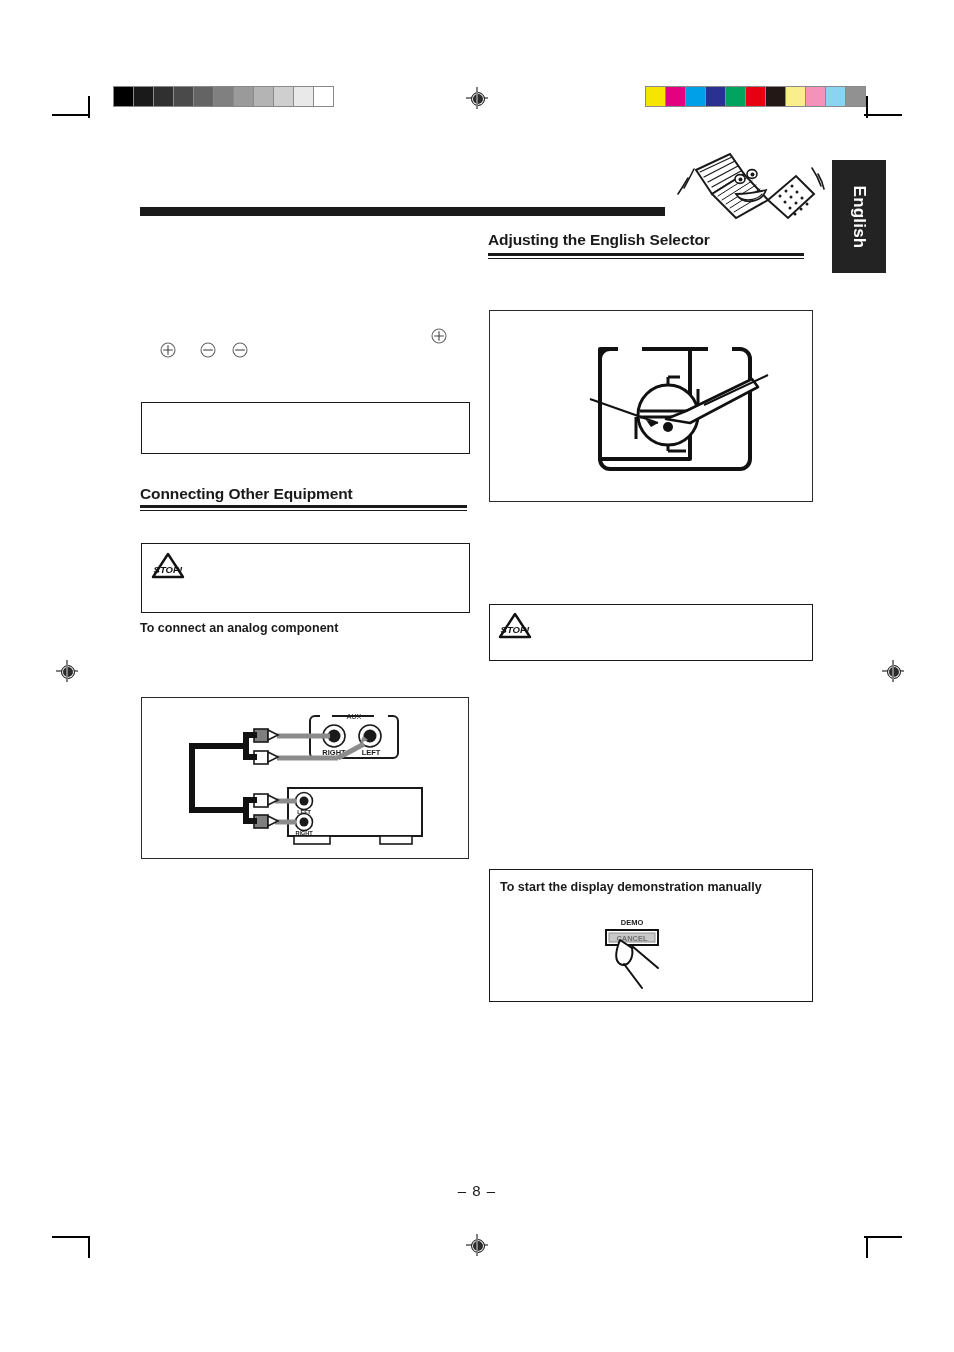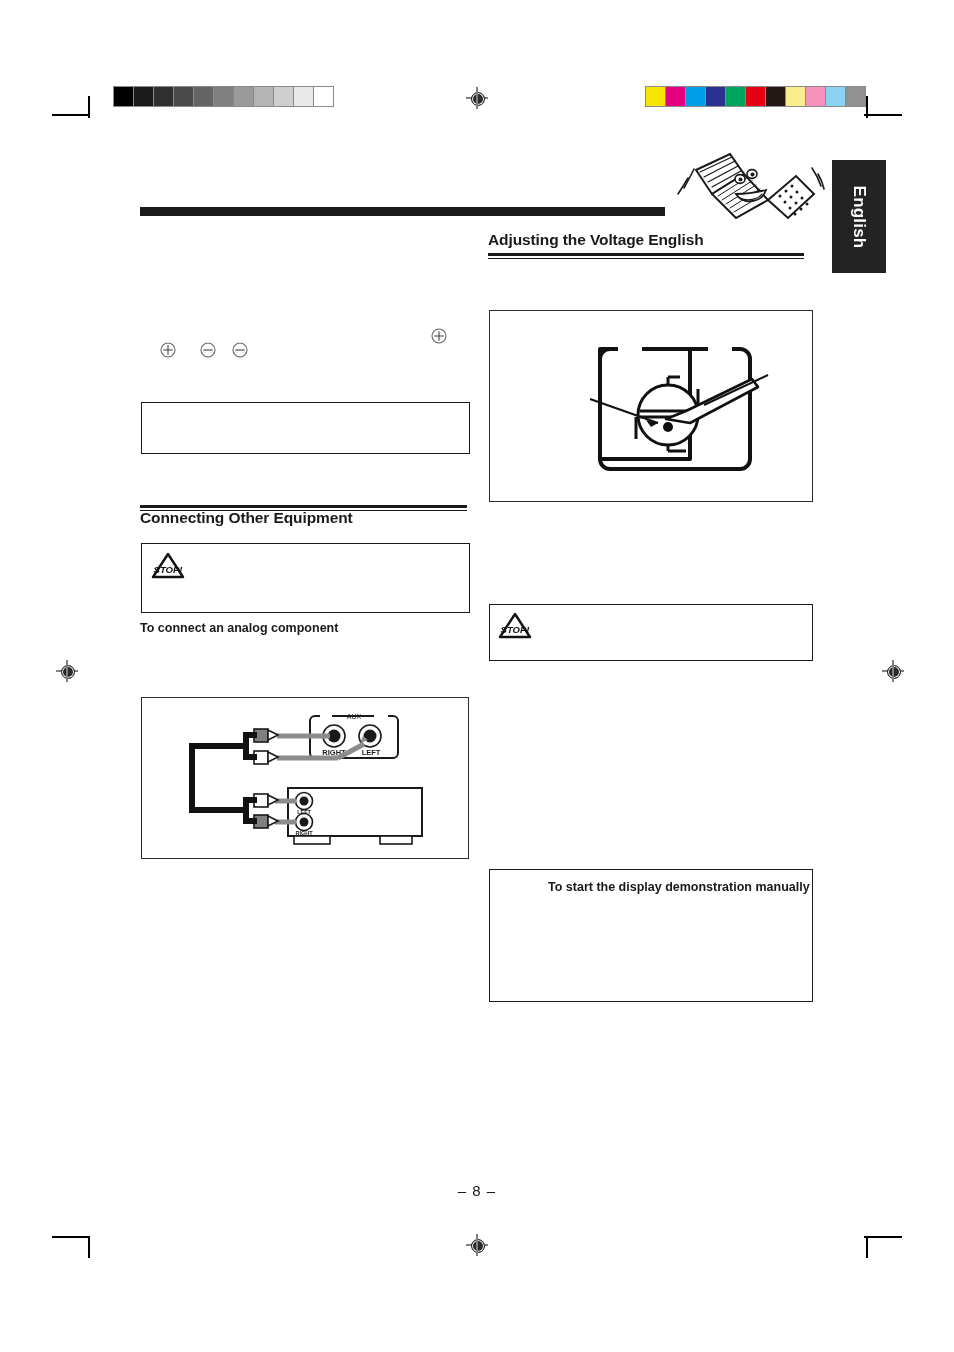--- a/index.html
+++ b/index.html
@@ -171,21 +171,21 @@
         <circle cx="129" cy="61" r="1.5"></circle>
         <circle cx="135" cy="56" r="1.5"></circle>
     </g>
   </svg>
 </div>
 
 <div class="abs lang-tab">
   <span>English</span>
 </div>
 
-<div class="abs h2" style="left:488px;top:231px;">Adjusting the Voltage English</div>
+<div class="abs h2" style="left:488px;top:231px;">Adjusting the English Selector</div>
 <div class="abs h2-rule thick" style="left:488px;top:253px;width:316px;"></div>
 <div class="abs h2-rule thin" style="left:488px;top:258px;width:316px;"></div>
 
 <div class="abs bullet-pm" style="left:160px;top:342px;">
   <svg width="16" height="16" viewBox="0 0 16 16">
     <circle cx="8" cy="8" r="7" fill="none" stroke="#666" stroke-width="1.1"></circle>
     <path d="M8 3.2 V12.8 M3.2 8 H12.8" stroke="#444" stroke-width="1.1"></path>
   </svg>
 </div>
 <div class="abs bullet-pm" style="left:200px;top:342px;">
@@ -204,21 +204,21 @@
   <svg width="16" height="16" viewBox="0 0 16 16">
     <circle cx="8" cy="8" r="7" fill="none" stroke="#666" stroke-width="1.1"></circle>
     <path d="M8 3.2 V12.8 M3.2 8 H12.8" stroke="#444" stroke-width="1.1"></path>
   </svg>
 </div>
 
 <div class="abs box" style="left:141px;top:402px;width:327px;height:50px;">
   <span></span>
 </div>
 
-<div class="abs h2" style="left:140px;top:485px;margin-top:24px;">Connecting Other Equipment</div>
+<div class="abs h2" style="left:140px;top:485px;">Connecting Other Equipment</div>
 <div class="abs h2-rule thick" style="left:140px;top:505px;width:327px;"></div>
 <div class="abs h2-rule thin" style="left:140px;top:510px;width:327px;"></div>
 
 <div class="abs box" style="left:141px;top:543px;width:327px;height:68px;">
   <div class="abs stop-ico" style="left:9px;top:8px;">
     <svg width="34" height="28" viewBox="0 0 34 28">
       <path d="M17 2 L32 25 H2 Z" fill="#ffffff" stroke="#111" stroke-width="2.4" stroke-linejoin="round"></path>
       <text x="17" y="21" font-family="Liberation Sans, sans-serif" font-size="9.5" font-weight="bold" font-style="italic" text-anchor="middle" fill="#111">STOP!</text>
     </svg>
   </div>
@@ -327,17 +327,31 @@
   <div class="abs stop-ico" style="left:8px;top:7px;">
     <svg width="34" height="28" viewBox="0 0 34 28">
       <path d="M17 2 L32 25 H2 Z" fill="#ffffff" stroke="#111" stroke-width="2.4" stroke-linejoin="round"></path>
       <text x="17" y="21" font-family="Liberation Sans, sans-serif" font-size="9.5" font-weight="bold" font-style="italic" text-anchor="middle" fill="#111">STOP!</text>
     </svg>
   </div>
   <span></span>
 </div>
 
 <div class="abs box" style="left:489px;top:869px;width:322px;height:131px;">
-  <div class="abs h3" style="left:10px;top:10px;margin-left:48px;">To start the display demonstration manually</div>
-
+  <div class="abs h3" style="left:10px;top:10px;">To start the display demonstration manually</div>
+
+  <div class="abs" style="left:100px;top:42px;width:110px;height:80px;">
+    <svg width="110" height="80" viewBox="0 0 110 80">
+      <text x="42" y="13" font-family="Liberation Sans, sans-serif" font-size="7.5" font-weight="bold" text-anchor="middle" fill="#1a1a1a">DEMO</text>
+      <rect x="16" y="18" width="52" height="15" fill="#fff" stroke="#111" stroke-width="2"></rect>
+      <rect x="19" y="21" width="46" height="9" fill="#c9c9c9" stroke="#8f8f8f" stroke-width="1"></rect>
+      <text x="42" y="29" font-family="Liberation Sans, sans-serif" font-size="7.5" font-weight="bold" text-anchor="middle" fill="#6e6e6e">CANCEL</text>
+
+      <g fill="#fff" stroke="#111" stroke-width="2" stroke-linejoin="round" stroke-linecap="round">
+        <path d="M30 28 C26 38 24 48 30 52 C38 56 44 46 42 36 Z"></path>
+        <path d="M42 34 L68 56"></path>
+        <path d="M34 52 L52 76"></path>
+      </g>
+    </svg>
+  </div>
 </div>
 
 <div class="abs pagenum">– 8 –</div>
 
 </body></html>

